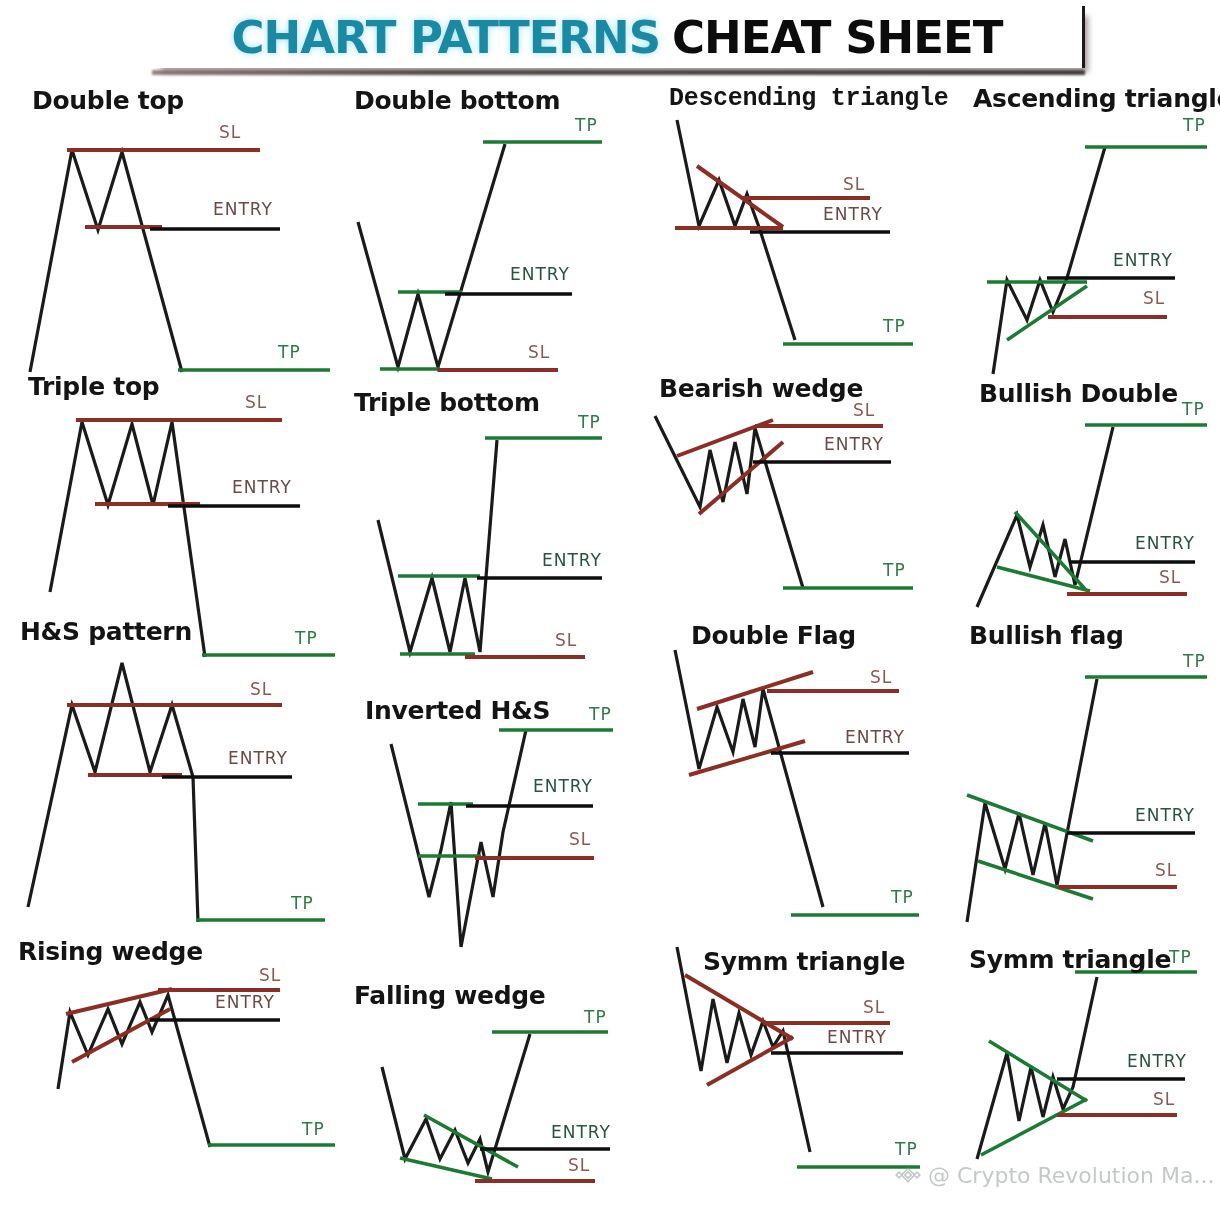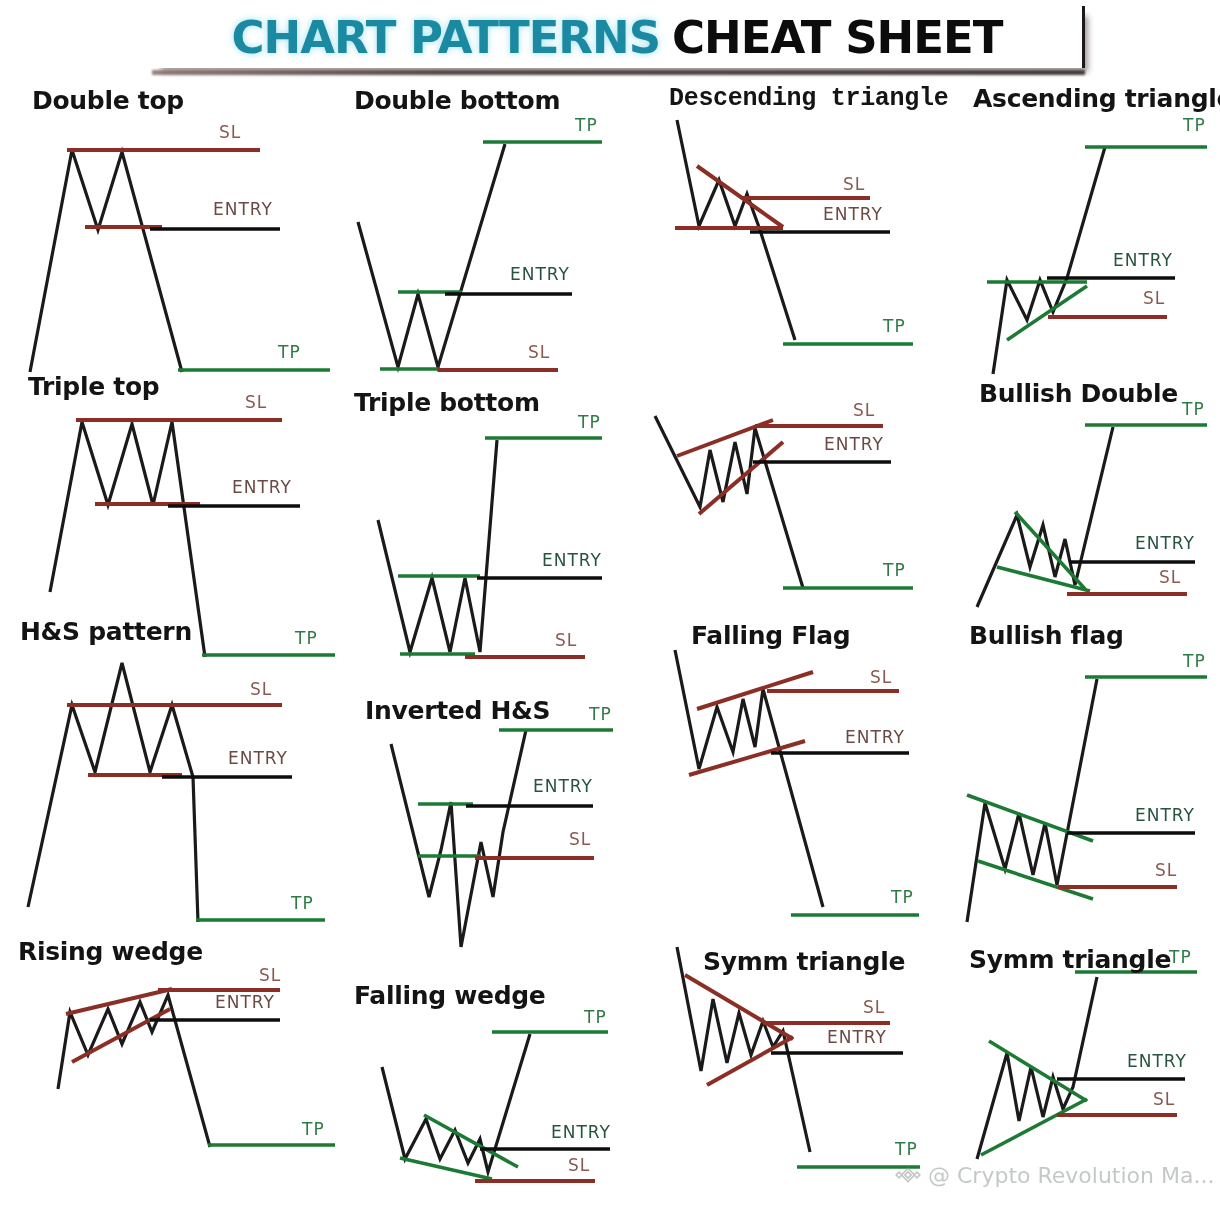--- a/index.html
+++ b/index.html
@@ -207,35 +207,36 @@
         <line x1="88" y1="116" x2="215" y2="116" stroke="#8b2f26" stroke-width="4"></line>
         <line x1="95" y1="150" x2="235" y2="150" stroke="#0d0d0d" stroke-width="3.6"></line>
         <line x1="128" y1="262" x2="258" y2="262" stroke="#1d7a35" stroke-width="3.6"></line>
       </svg>
       <div class="ptitle" style="left:188px;top:92px;font-size:17px;color:#8a5a52;font-weight:normal;letter-spacing:1px;">SL</div>
       <div class="ptitle" style="left:168px;top:122px;font-size:17px;color:#6b4a44;font-weight:normal;letter-spacing:1px;">ENTRY</div>
       <div class="ptitle" style="left:228px;top:234px;font-size:17px;color:#2f7a45;font-weight:normal;letter-spacing:1px;">TP</div>
     </div>
 
     <div class="cell" style="left:655px;top:290px;width:290px;height:260px;">
+      <div class="ptitle" style="left:4px;top:2px;">Bearish wedge</div>
       <svg width="290" height="260" viewBox="0 0 290 260">
         <polyline fill="none" stroke="#1a1a1a" stroke-width="3.2" points="0,44 45,135 55,78 68,130 80,70 92,122 100,56 148,216"></polyline>
         <line x1="22" y1="84" x2="118" y2="48" stroke="#8b2f26" stroke-width="4"></line>
         <line x1="44" y1="142" x2="128" y2="70" stroke="#8b2f26" stroke-width="4"></line>
         <line x1="100" y1="54" x2="228" y2="54" stroke="#8b2f26" stroke-width="4"></line>
         <line x1="98" y1="90" x2="236" y2="90" stroke="#0d0d0d" stroke-width="3.6"></line>
         <line x1="128" y1="216" x2="258" y2="216" stroke="#1d7a35" stroke-width="3.6"></line>
       </svg>
       <div class="ptitle" style="left:198px;top:28px;font-size:17px;color:#8a5a52;font-weight:normal;letter-spacing:1px;">SL</div>
       <div class="ptitle" style="left:169px;top:62px;font-size:17px;color:#6b4a44;font-weight:normal;letter-spacing:1px;">ENTRY</div>
       <div class="ptitle" style="left:228px;top:188px;font-size:17px;color:#2f7a45;font-weight:normal;letter-spacing:1px;">TP</div>
     </div>
 
     <div class="cell" style="left:655px;top:535px;width:290px;height:310px;">
-      <div class="ptitle" style="left:36px;top:4px;">Falling Flag</div>
+      <div class="ptitle" style="left:36px;top:4px;">Double Flag</div>
       <svg width="290" height="310" viewBox="0 0 290 310">
         <polyline fill="none" stroke="#1a1a1a" stroke-width="3.2" points="20,33 44,152 62,90 78,135 88,82 100,130 108,72 168,290"></polyline>
         <line x1="42" y1="92" x2="158" y2="55" stroke="#8b2f26" stroke-width="4"></line>
         <line x1="34" y1="158" x2="150" y2="124" stroke="#8b2f26" stroke-width="4"></line>
         <line x1="112" y1="74" x2="244" y2="74" stroke="#8b2f26" stroke-width="4"></line>
         <line x1="116" y1="136" x2="254" y2="136" stroke="#0d0d0d" stroke-width="3.6"></line>
         <line x1="136" y1="298" x2="264" y2="298" stroke="#1d7a35" stroke-width="3.6"></line>
       </svg>
       <div class="ptitle" style="left:215px;top:50px;font-size:17px;color:#8a5a52;font-weight:normal;letter-spacing:1px;">SL</div>
       <div class="ptitle" style="left:190px;top:110px;font-size:17px;color:#6b4a44;font-weight:normal;letter-spacing:1px;">ENTRY</div>

